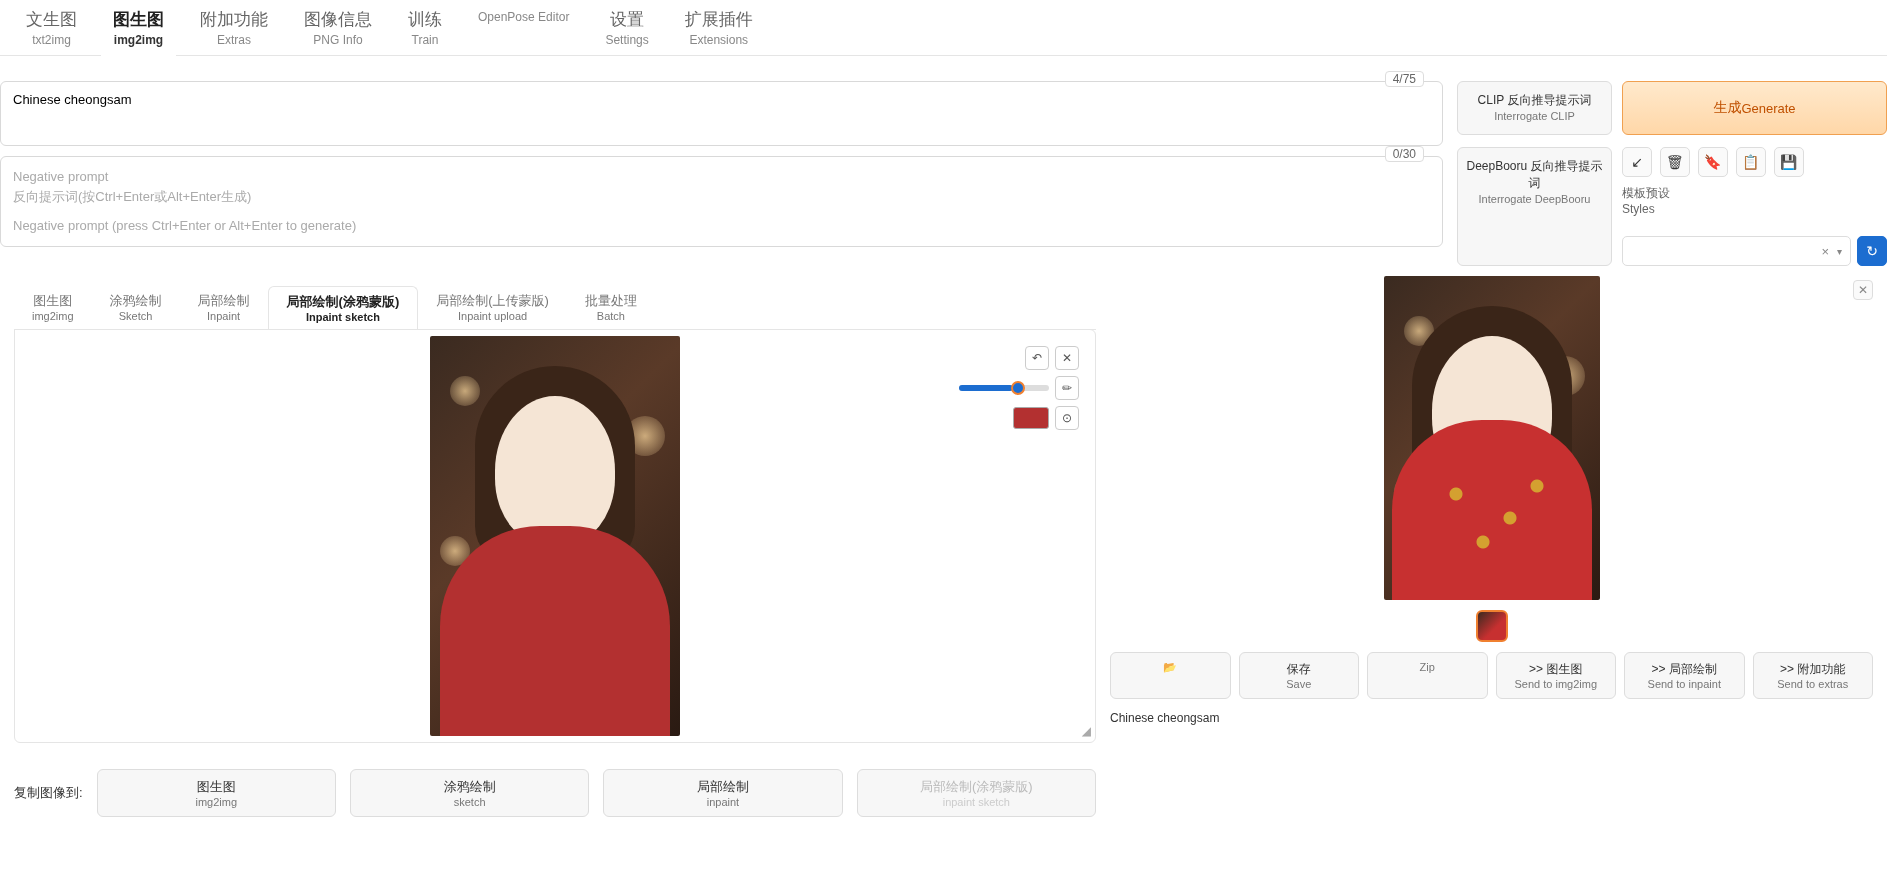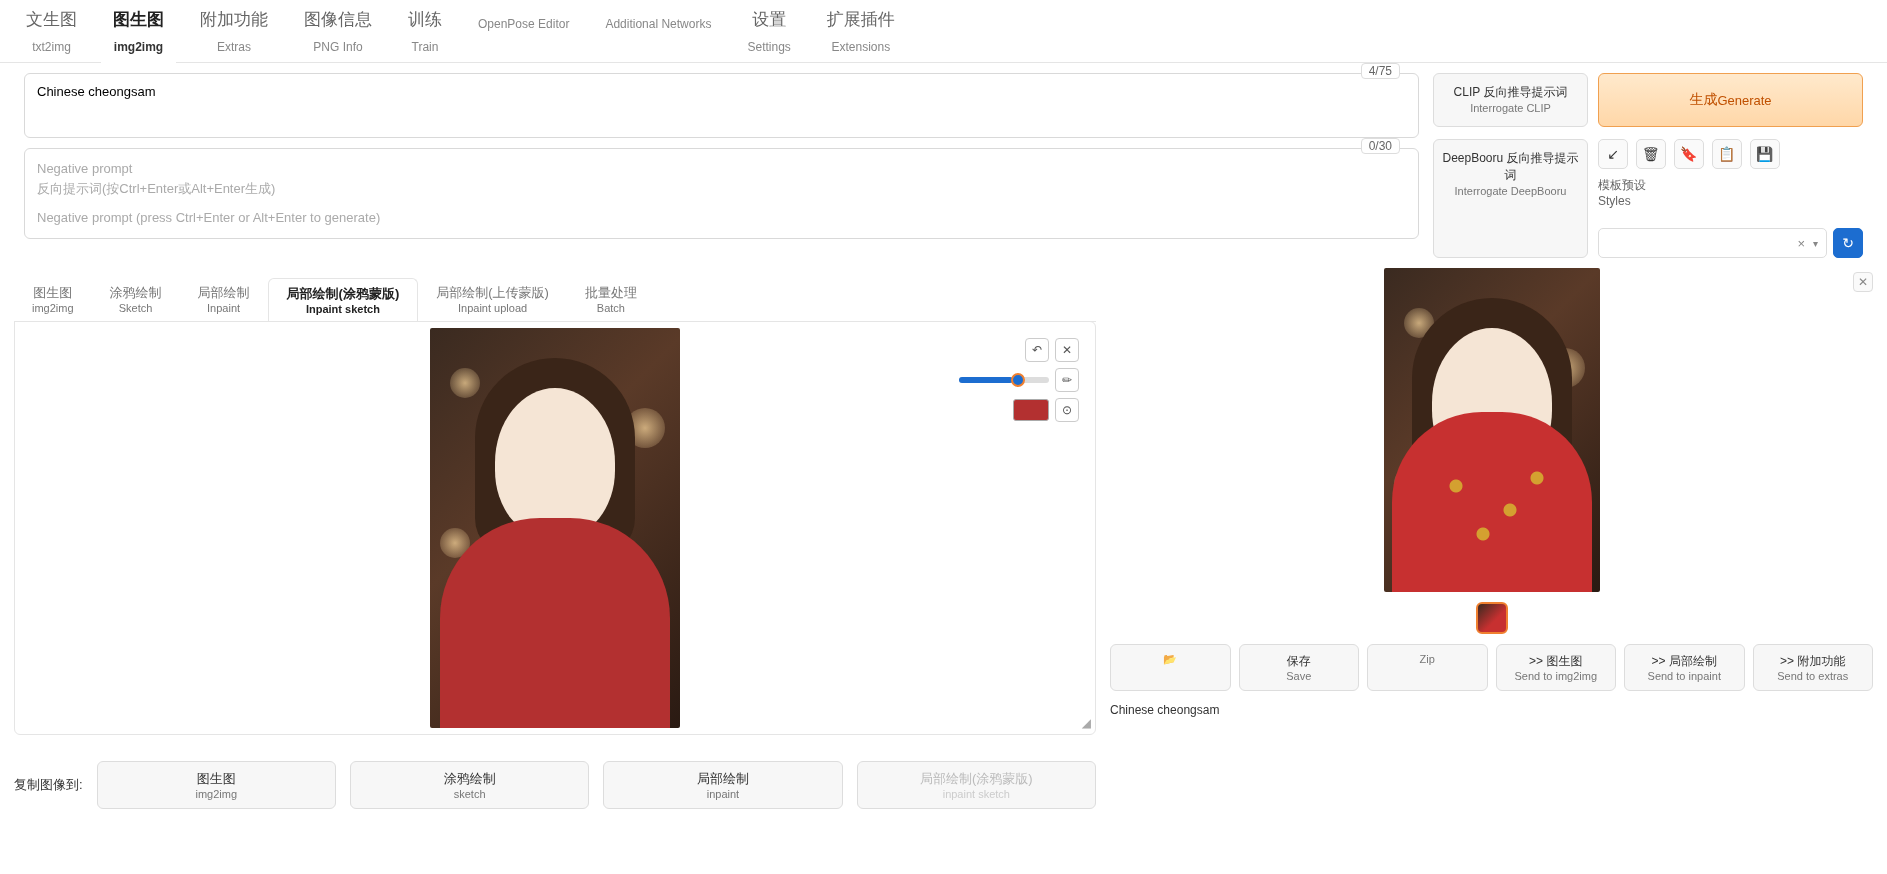--- a/index.html
+++ b/index.html
@@ -3,24 +3,24 @@
 <meta charset="utf-8">
 <style>
 * { box-sizing: border-box; margin: 0; padding: 0; }
 body { font-family: -apple-system, BlinkMacSystemFont, "Segoe UI", sans-serif; font-size: 13px; color: #333; background: #fff; }
 
 .top-tabs { display: flex; border-bottom: 1px solid #e5e5e5; padding: 0 8px; }
 .top-tab { padding: 8px 18px; cursor: pointer; text-align: center; position: relative; color: #666; }
 .top-tab.active { color: #222; font-weight: 600; }
 .top-tab.active::after { content: ""; position: absolute; bottom: -1px; left: 6px; right: 6px; height: 2px; background: #fff; }
 .top-tab .cn { display: block; font-size: 17px; }
-.top-tab .en { display: block; font-size: 12px; color: #888; margin-top: 9px; }
+.top-tab .en { display: block; font-size: 12px; color: #888; margin-top: 2px; }
 .top-tab.active .en { color: #333; }
 
-.main-row { display: flex; gap: 14px; padding: 10px 24px; }
+.main-row { display: flex; gap: 14px; padding: 10px 0; margin-top: 15px; }
 .left-col { flex: 1 1 0; min-width: 0; }
 .right-col { flex: 0 0 430px; display: flex; flex-direction: column; gap: 12px; }
 
 .prompt-box { position: relative; border: 1px solid #d9d9d9; border-radius: 6px; padding: 10px 12px; margin-bottom: 10px; min-height: 64px; }
 .prompt-box textarea { width: 100%; border: none; outline: none; resize: none; font-size: 13px; font-family: inherit; min-height: 40px; }
 .prompt-box .placeholder { color: #aaa; font-size: 13px; line-height: 1.5; }
 .token-counter { position: absolute; top: -11px; right: 18px; background: #fff; border: 1px solid #ddd; border-radius: 4px; padding: 0 7px; font-size: 12px; color: #666; }
 
 .action-row { display: flex; gap: 10px; }
 .interrogate-btn { flex: 0 0 155px; background: #f7f7f7; border: 1px solid #ddd; border-radius: 6px; padding: 10px 8px; text-align: center; cursor: pointer; font-size: 12px; line-height: 1.4; }
@@ -120,23 +120,20 @@
       <span class="en">PNG Info</span>
     </div>
     <div class="top-tab">
       <span class="cn">训练</span>
       <span class="en">Train</span>
     </div>
     <div class="top-tab">
       <span class="en">OpenPose Editor</span>
     </div>
     <div class="top-tab">
-      <span class="en">Additional Networks</span>
-    </div>
-    <div class="top-tab">
       <span class="cn">设置</span>
       <span class="en">Settings</span>
     </div>
     <div class="top-tab">
       <span class="cn">扩展插件</span>
       <span class="en">Extensions</span>
     </div>
   </div>
 
 <div class="main-row">

